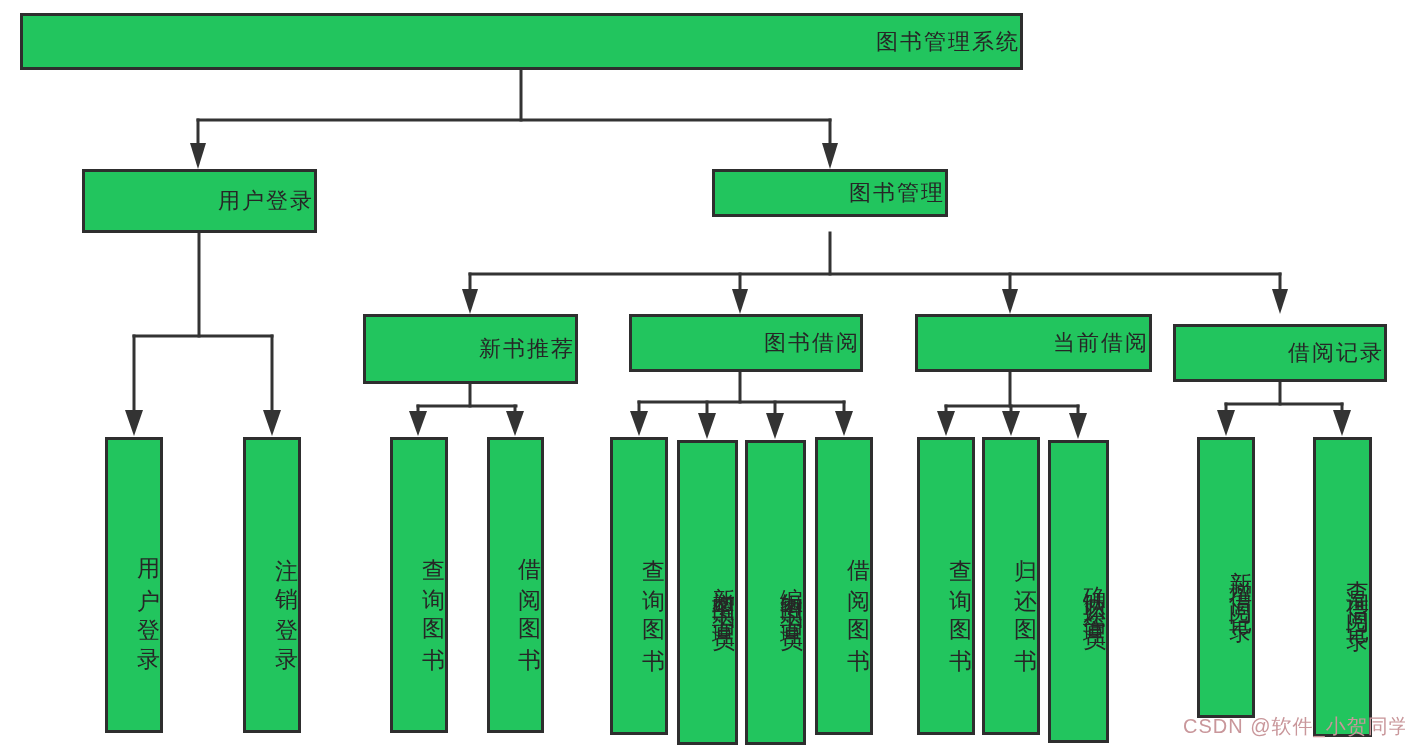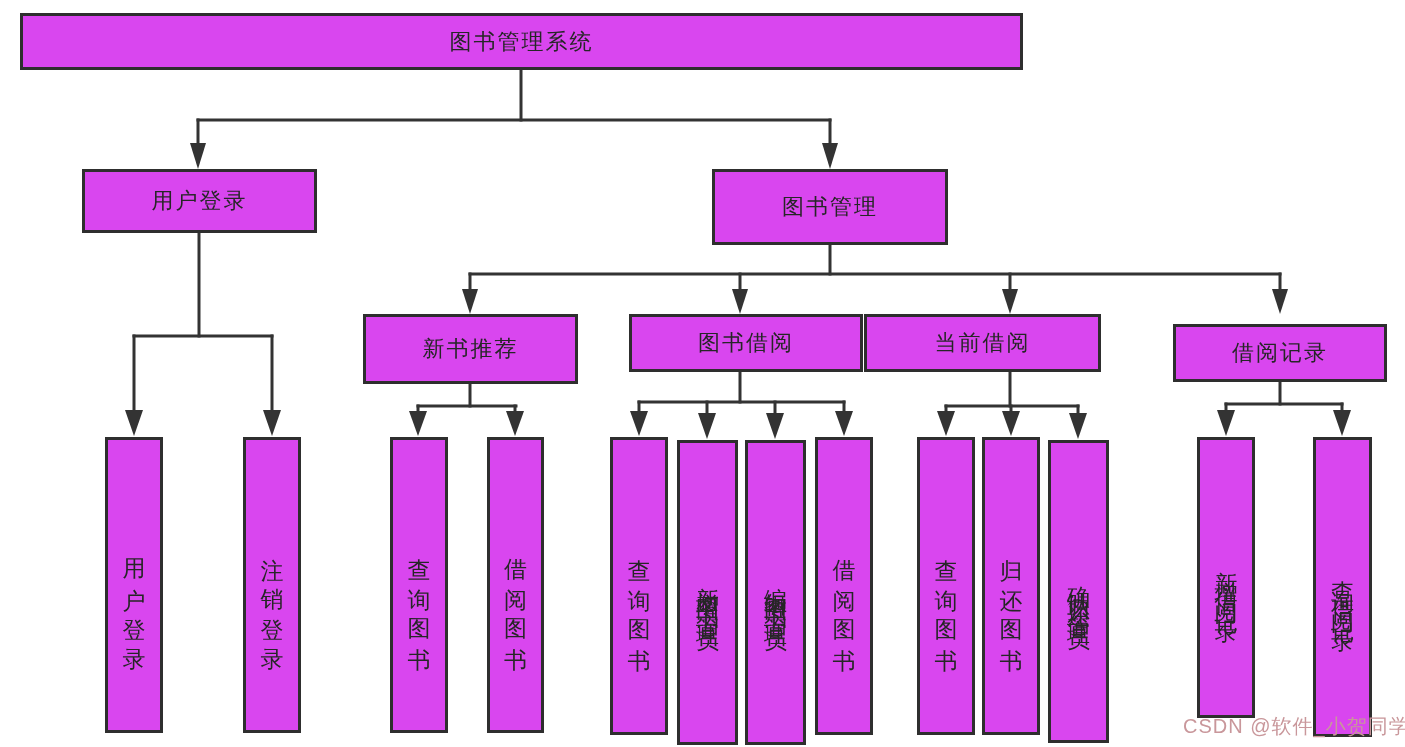--- a/index.html
+++ b/index.html
@@ -11,22 +11,22 @@
   }
   html,body{margin:0;padding:0;background:#fff;}
   .canvas{
     position:relative;width:1405px;height:747px;background:var(--bg);
     font-family:"Liberation Sans","DejaVu Sans",sans-serif;overflow:hidden;
   }
   svg.wires{position:absolute;left:0;top:0;z-index:0;}
   .wires line{stroke:var(--line);stroke-width:3;stroke-linecap:square;}
   .wires polygon{fill:var(--line);}
   .node{
-    position:absolute;background:#d946ef;border:3px solid var(--border);
-    box-sizing:border-box;display:flex;align-items:center;justify-content:center;
+    position:absolute;background:#22c55e;border:3px solid var(--border);
+    box-sizing:border-box;display:flex;align-items:center;justify-content:flex-end;
     z-index:1;color:var(--text);
   }
   .node.h span{font-size:22px;letter-spacing:2px;white-space:nowrap;}
   .vtext{
     writing-mode:vertical-rl;text-orientation:upright;
     font-size:23px;line-height:1;color:var(--text);
   }
   .sp4{letter-spacing:30px;margin-top:30px;}
   .sp6{letter-spacing:10px;margin-top:10px;}
   .sp9{letter-spacing:6px;margin-top:6px;}
@@ -102,31 +102,31 @@
     <polygon points="1333,410 1351,410 1342,436"></polygon>
   </svg>
 
   <div class="node h" style="left:20px;top:13px;width:1003px;height:57px">
     <span>图书管理系统</span>
   </div>
 
   <div class="node h" style="left:82px;top:169px;width:235px;height:64px">
     <span>用户登录</span>
   </div>
-  <div class="node h" style="left:712px;top:169px;width:236px;height:76px">
+  <div class="node h" style="left:712px;top:169px;width:236px;height:48px">
     <span>图书管理</span>
   </div>
 
   <div class="node h" style="left:363px;top:314px;width:215px;height:70px">
     <span>新书推荐</span>
   </div>
   <div class="node h" style="left:629px;top:314px;width:234px;height:58px">
     <span>图书借阅</span>
   </div>
-  <div class="node h" style="left:864px;top:314px;width:237px;height:58px">
+  <div class="node h" style="left:915px;top:314px;width:237px;height:58px">
     <span>当前借阅</span>
   </div>
   <div class="node h" style="left:1173px;top:324px;width:214px;height:58px">
     <span>借阅记录</span>
   </div>
 
   <div class="node v" style="left:105px;top:437px;width:58px;height:296px">
     <span class="vtext sp4">用户登录</span>
   </div>
   <div class="node v" style="left:243px;top:437px;width:58px;height:296px">

